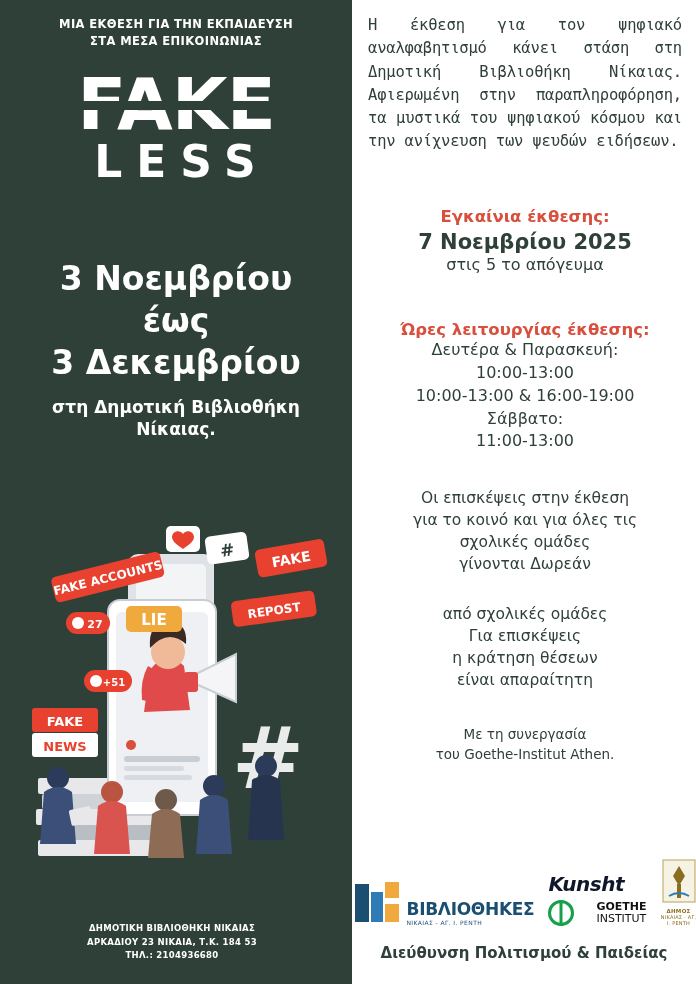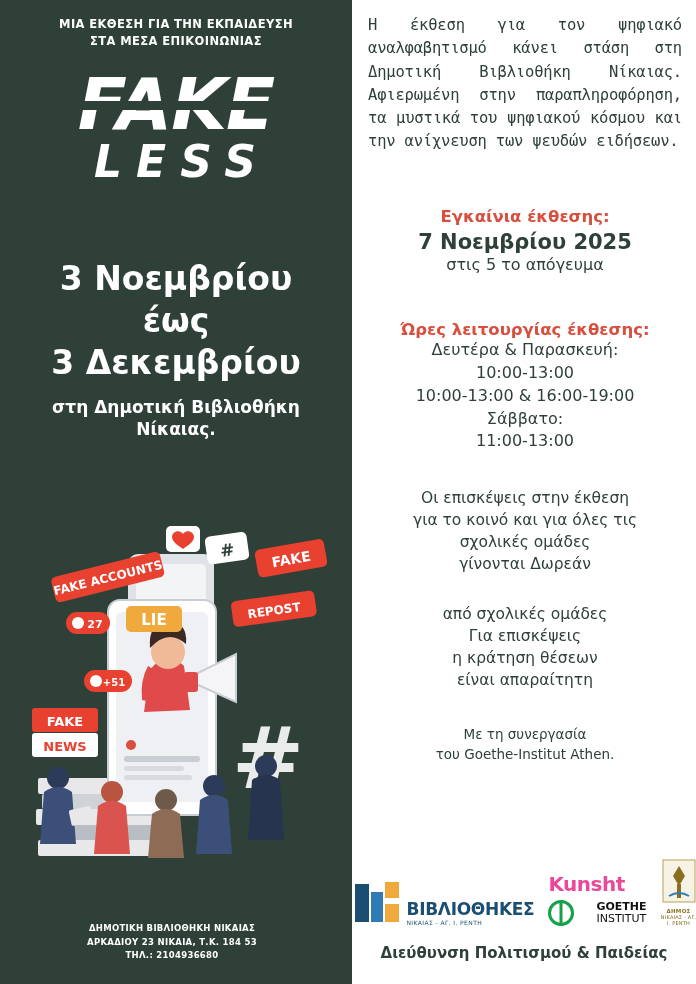--- a/index.html
+++ b/index.html
@@ -25,21 +25,20 @@
     font-weight: bold;
     font-size: 11.5px;
     letter-spacing: 0.4px;
     line-height: 1.45;
     padding: 16px 26px 0 26px;
   }
   .fakeless {
     margin-top: 22px;
     text-align: center;
     padding: 0 18px;
-    font-style: italic;
   }
   .fake-word {
     color: #ffffff;
     font-family: "DejaVu Sans", sans-serif;
     font-weight: bold;
     font-size: 72px;
     letter-spacing: -1px;
     line-height: 0.92;
     position: relative;
     display: inline-block;
@@ -157,22 +156,22 @@
   .vivl-mark { width: 48px; height: 46px; }
   .vivl-text { line-height: 1; }
   .vivl-main {
     font-size: 17px; font-weight: bold; color: #1b4f72;
     letter-spacing: -0.3px;
   }
   .vivl-sub { font-size: 6px; color: #1b4f72; letter-spacing: 0.4px; margin-top: 2px; }
 
   .logo-goethe { text-align: left; }
   .kunsht {
-    font-size: 20px; font-weight: bold; 
-    color: #ec4899; letter-spacing: -0.5px;
+    font-size: 20px; font-weight: bold; font-style: italic;
+    color: #0f172a; letter-spacing: -0.5px;
   }
   .goethe-row { display: flex; align-items: center; gap: 22px; margin-top: 4px; }
   .goethe-ring {
     width: 26px; height: 26px; border-radius: 50%;
     border: 3px solid #16a04a;
     position: relative;
   }
   .goethe-ring::after {
     content: ""; position: absolute; left: 50%; top: -3px;
     width: 3px; height: 26px; background: #16a04a; transform: translateX(-50%);

